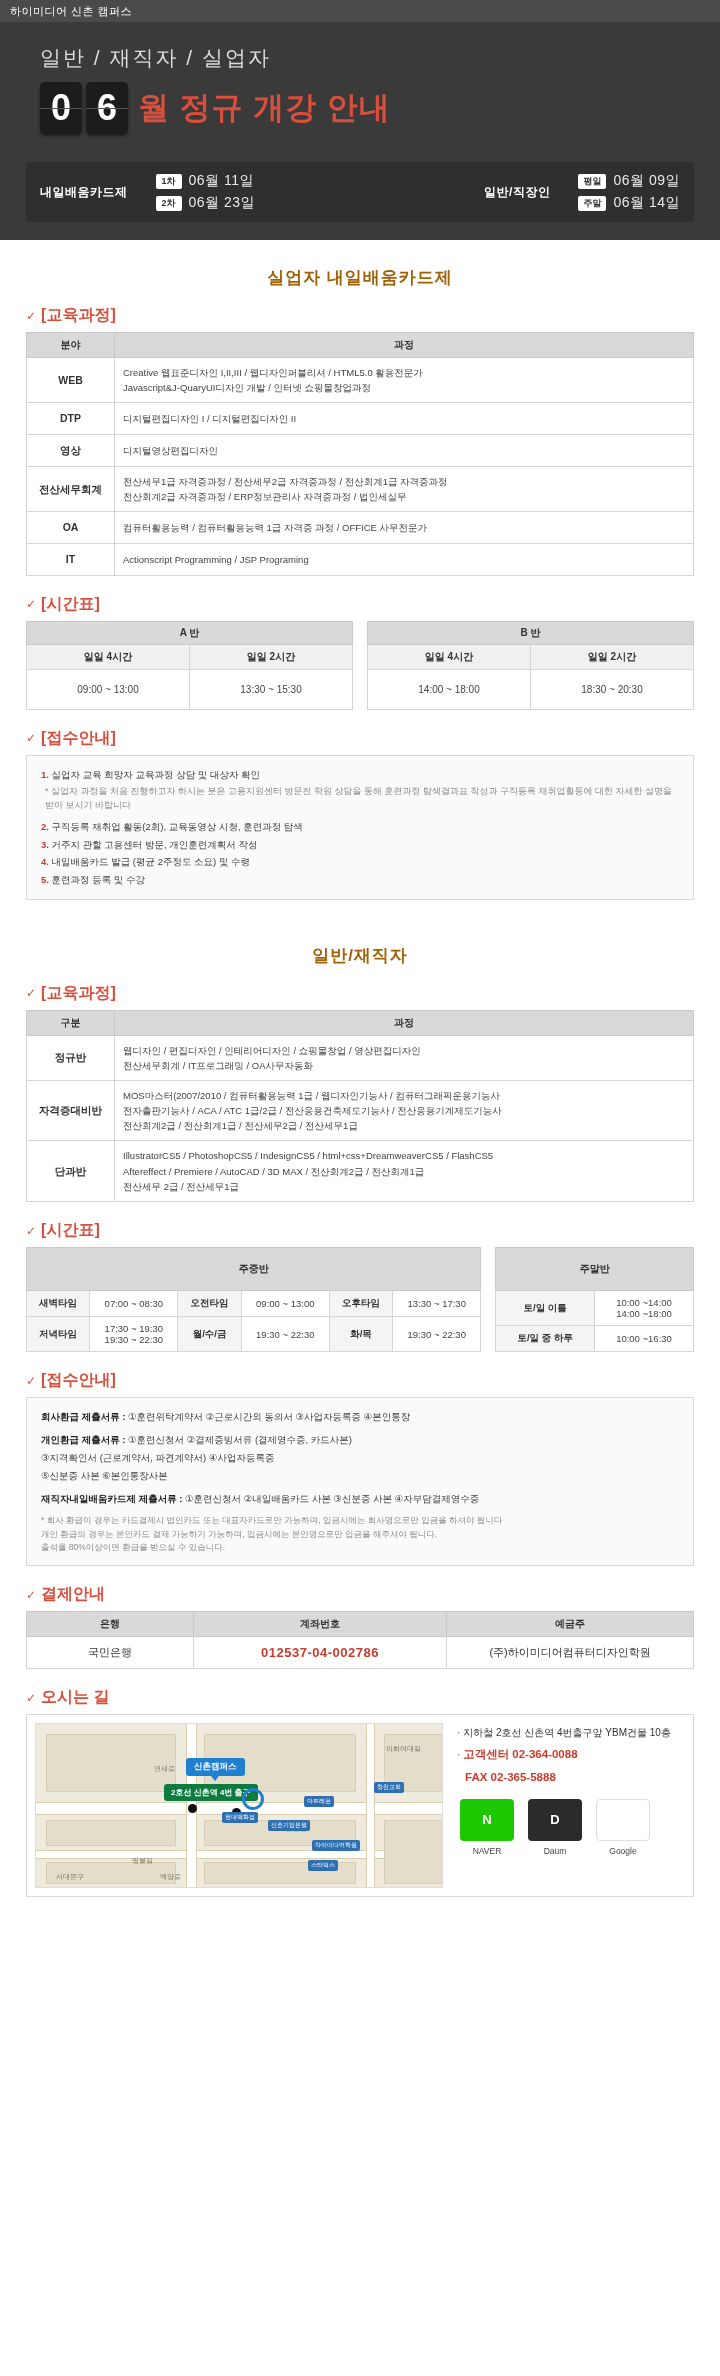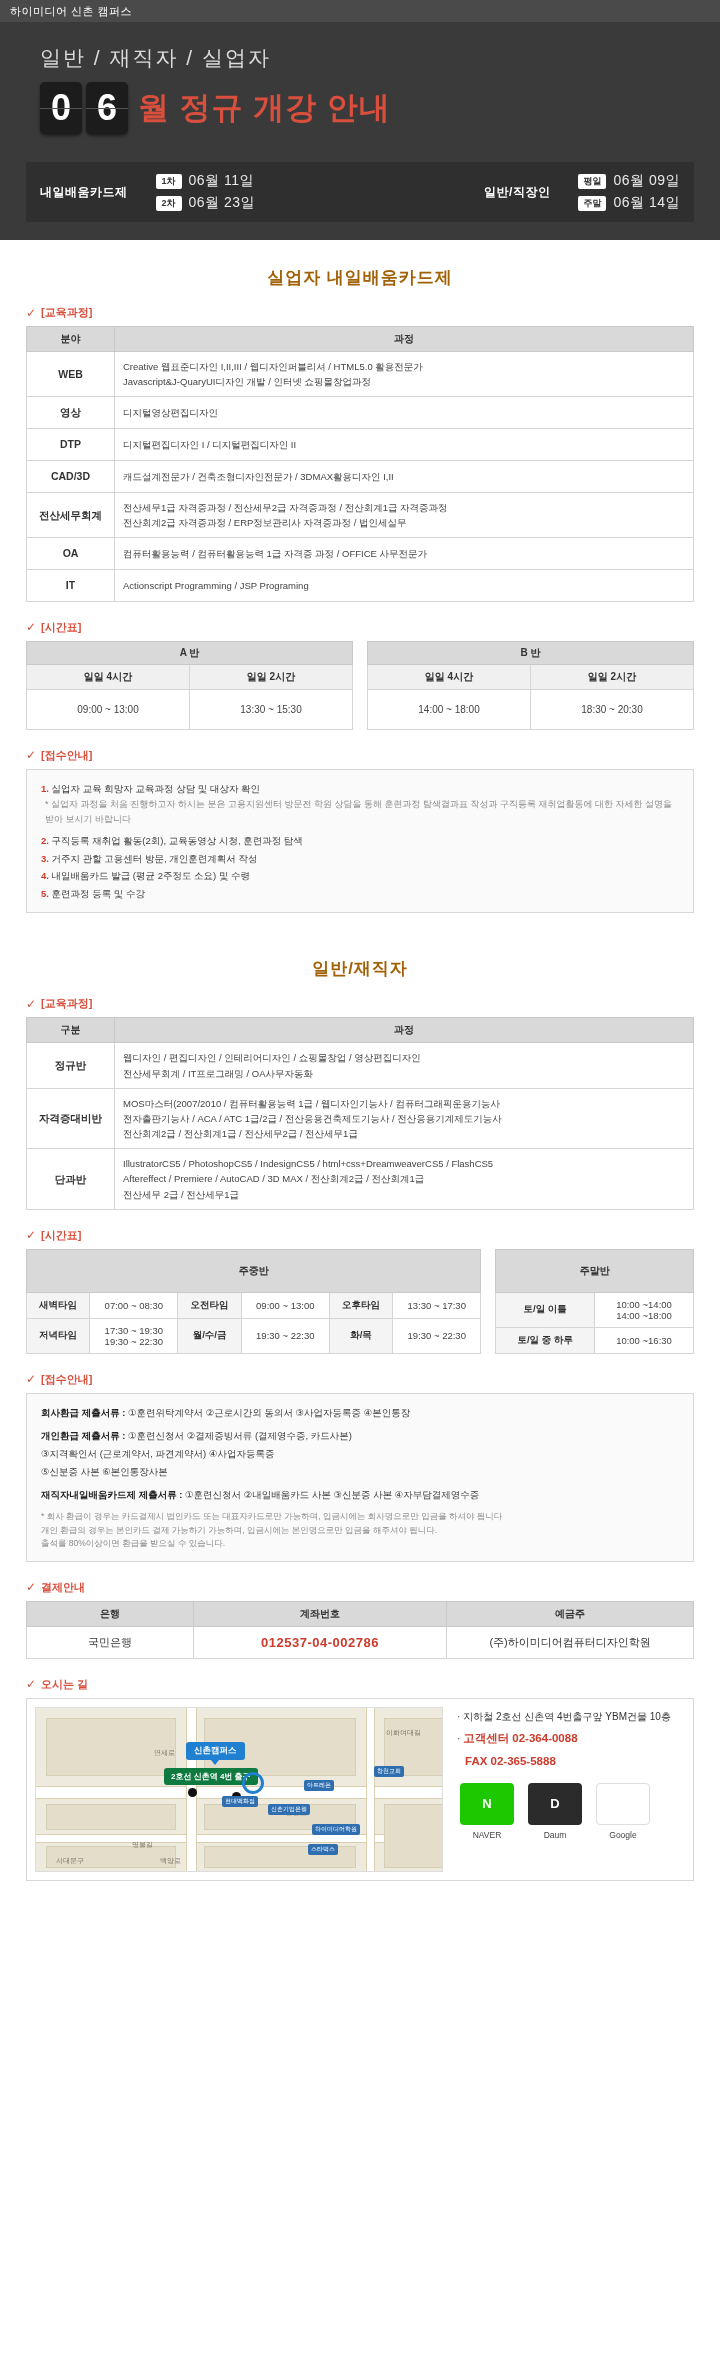--- a/index.html
+++ b/index.html
@@ -124,21 +124,21 @@
     margin: 26px 0 16px 0;
     letter-spacing: 1px;
   }
   .sub-head {
     display: flex;
     align-items: center;
     gap: 5px;
     margin: 0 0 6px 0;
   }
   .sub-head .check { color: #d94f3d; font-size: 12px; font-weight:bold; }
-  .sub-head .txt { color: #d94f3d; font-size: 11px; font-weight: bold; }
+  .sub-head .txt { color: #d94f3d; font-size: 16px; font-weight: bold; }
 
   table.grid {
     width: 100%;
     border-collapse: collapse;
     border: 1px solid #c9c9c9;
     font-size: 9.5px;
     padding-left: 48px;
   }
   table.grid th {
     background: #d9d9d9;
@@ -325,30 +325,26 @@
           <th>과정</th>
         </tr>
       </thead>
       <tbody>
         <tr>
           <td class="cat">WEB</td>
           <td style="white-space:pre-line">Creative 웹표준디자인 I,II,III / 웹디자인퍼블리셔 / HTML5.0 활용전문가
 Javascript&amp;J-QuaryUI디자인 개발 / 인터넷 쇼핑몰창업과정</td>
         </tr>
         <tr>
+          <td class="cat">DTP</td>
+          <td style="white-space:pre-line">디지털편집디자인 I / 디지털편집디자인 II</td>
+        </tr>
+        <tr>
           <td class="cat">영상</td>
           <td style="white-space:pre-line">디지털영상편집디자인</td>
-        </tr>
-        <tr>
-          <td class="cat">DTP</td>
-          <td style="white-space:pre-line">디지털편집디자인 I / 디지털편집디자인 II</td>
-        </tr>
-        <tr>
-          <td class="cat">CAD/3D</td>
-          <td style="white-space:pre-line">캐드설계전문가 / 건축조형디자인전문가 / 3DMAX활용디자인 I,II</td>
         </tr>
         <tr>
           <td class="cat">전산세무회계</td>
           <td style="white-space:pre-line">전산세무1급 자격증과정 / 전산세무2급 자격증과정 / 전산회계1급 자격증과정
 전산회계2급 자격증과정 / ERP정보관리사 자격증과정 / 법인세실무</td>
         </tr>
         <tr>
           <td class="cat">OA</td>
           <td style="white-space:pre-line">컴퓨터활용능력 / 컴퓨터활용능력 1급 자격증 과정 / OFFICE 사무전문가</td>
         </tr>

